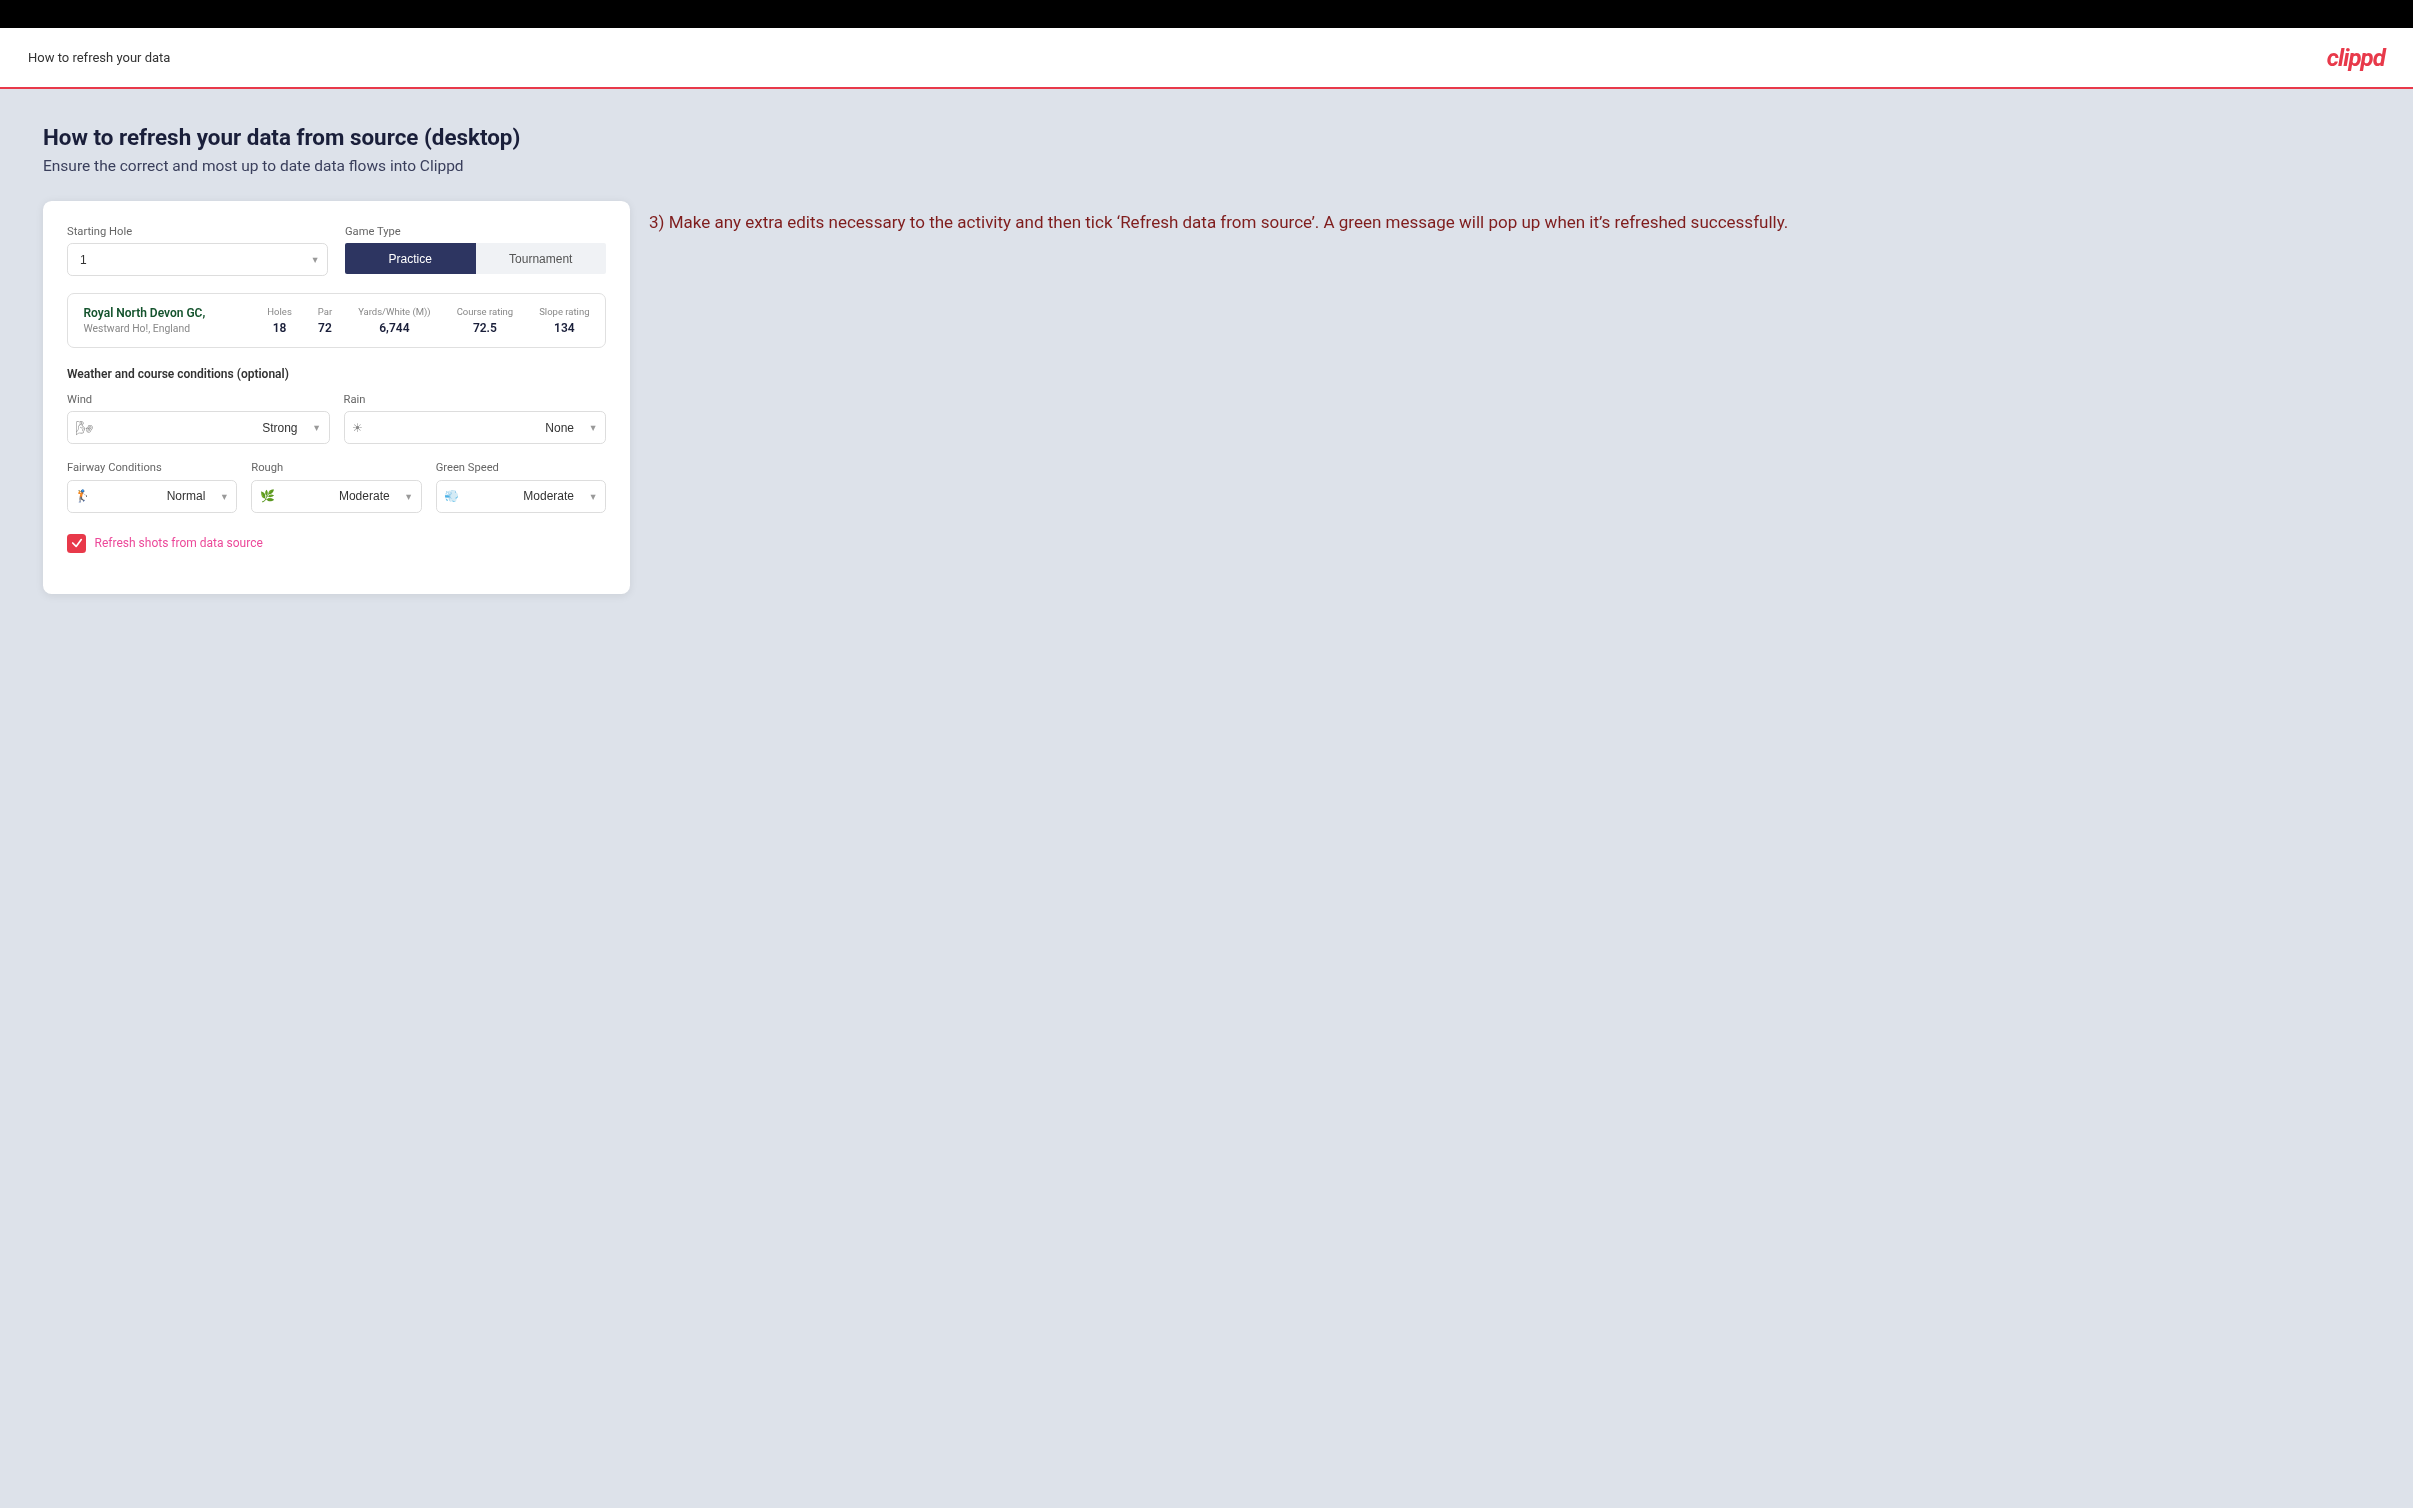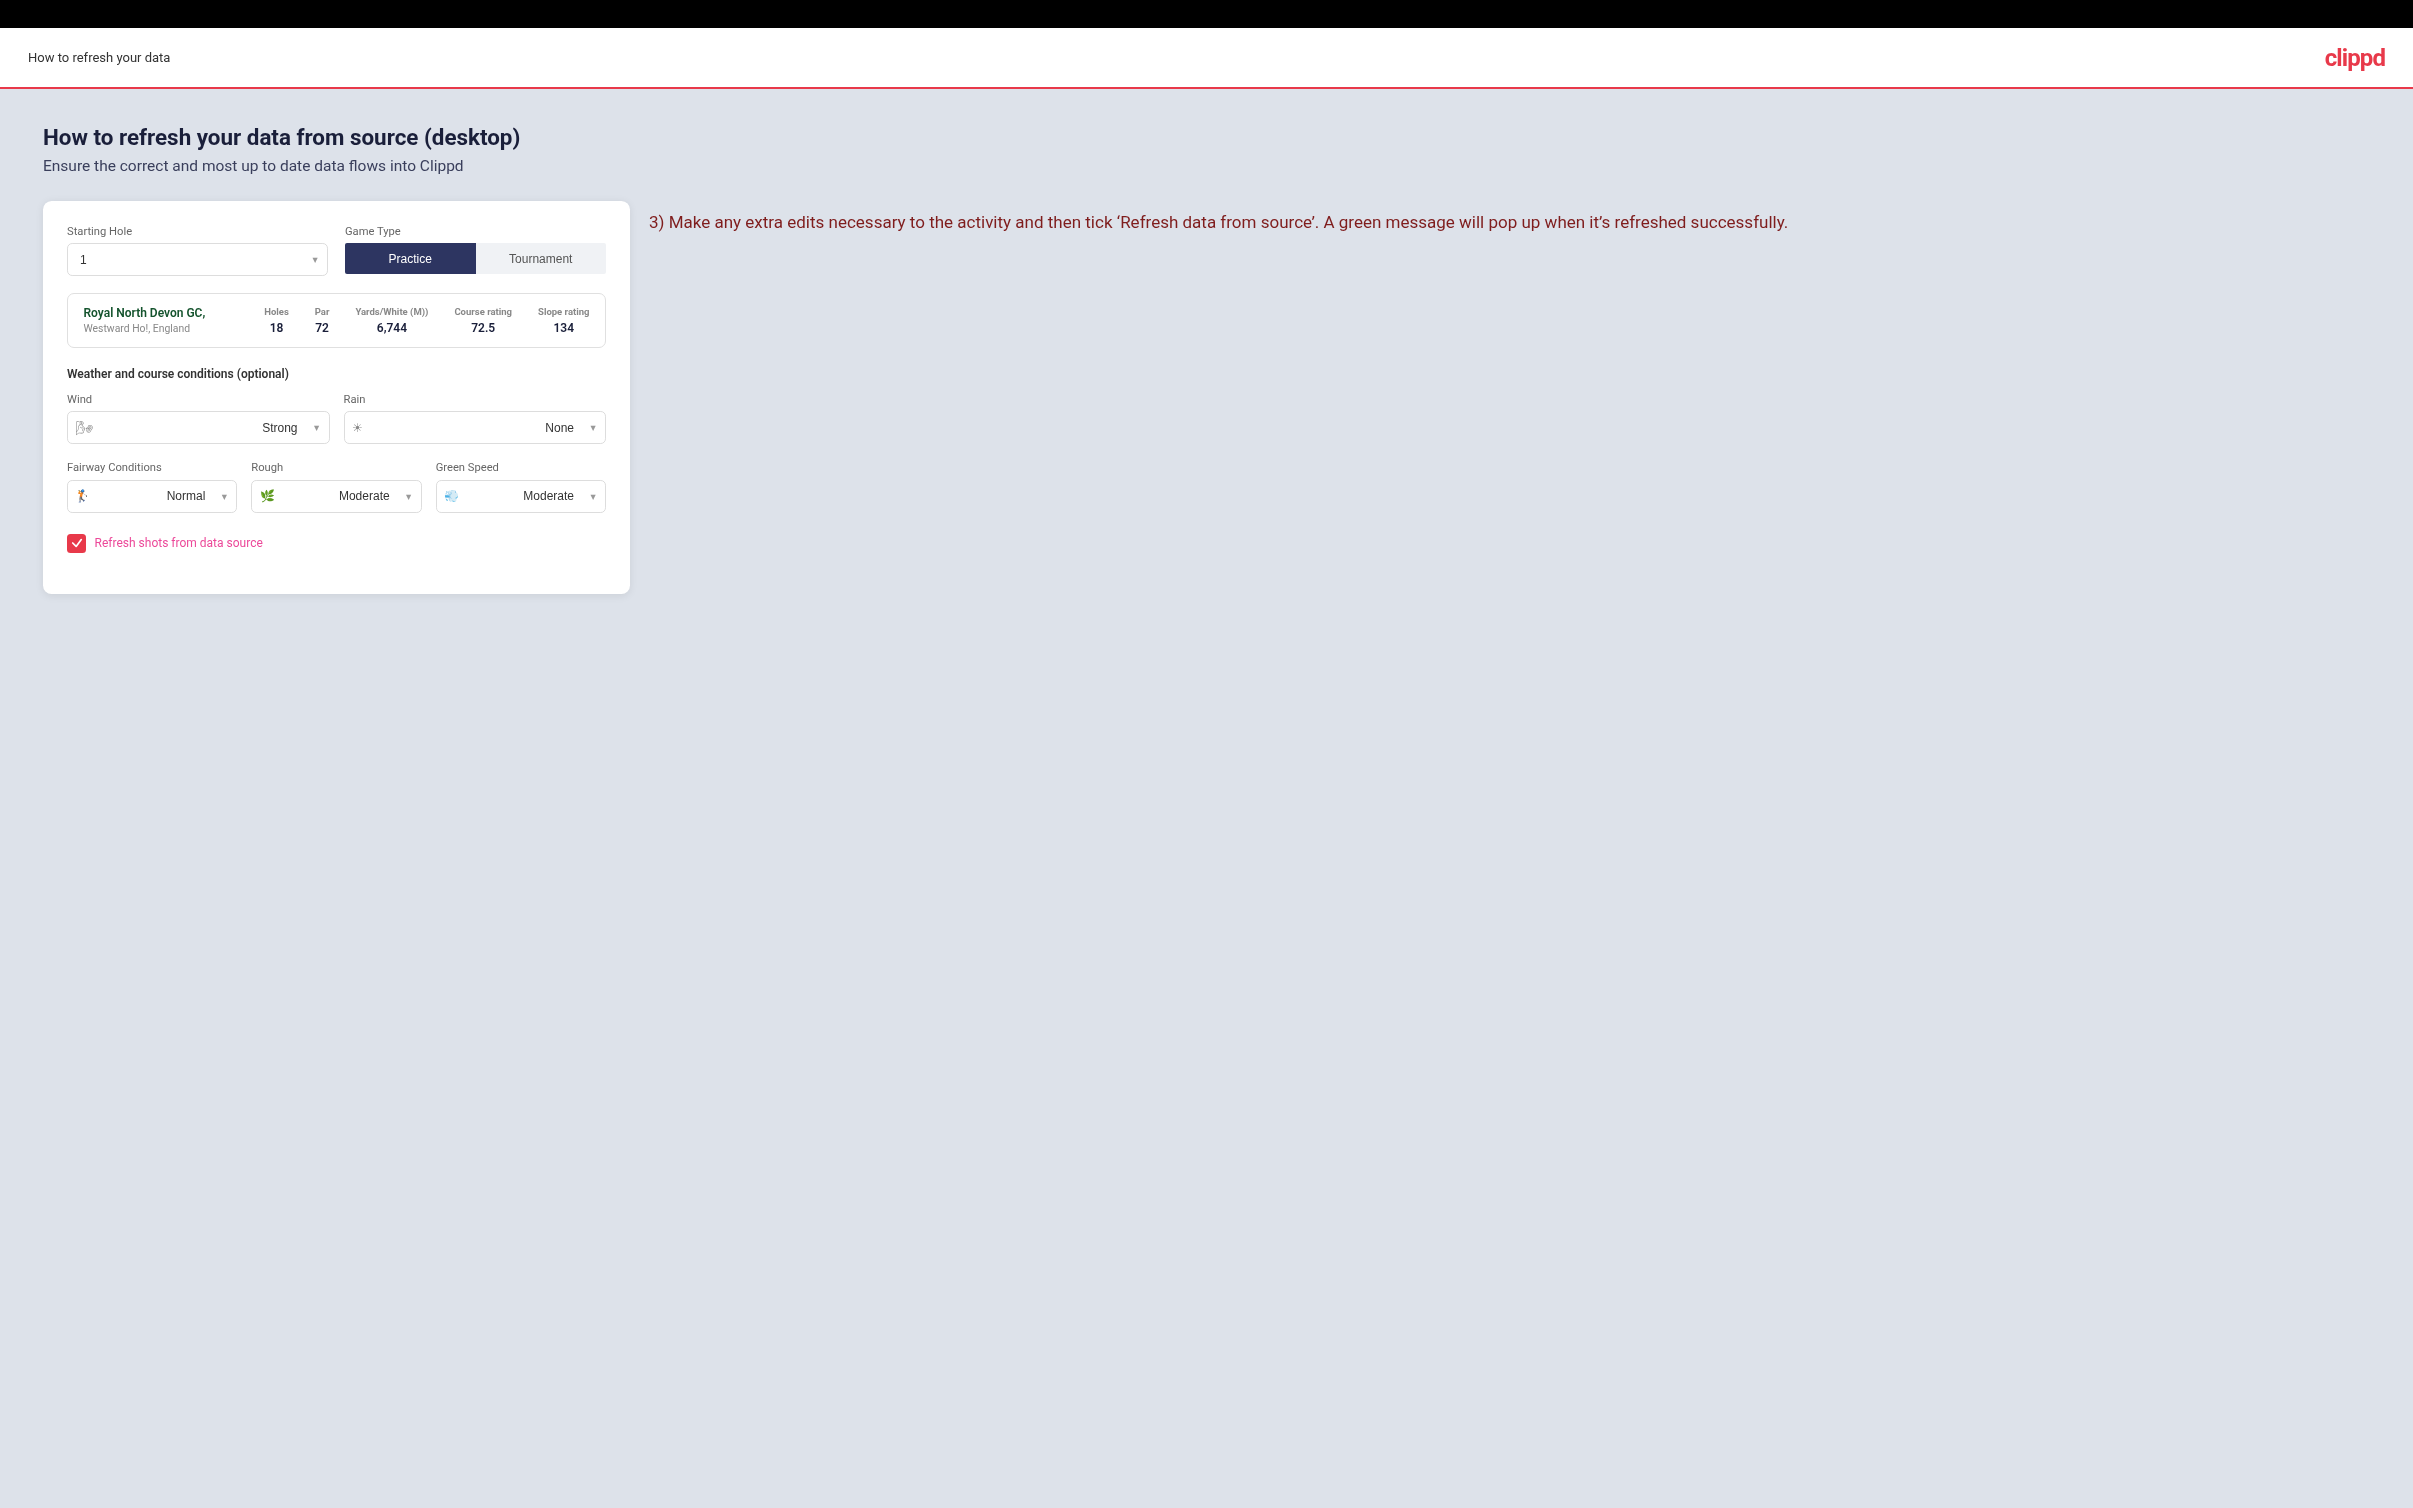--- a/index.html
+++ b/index.html
@@ -27,20 +27,21 @@
       font-size: 13px;
       color: #333;
       font-weight: 400;
     }
 
     .logo {
       font-size: 24px;
       font-weight: 700;
       color: #e8394a;
       letter-spacing: -0.9px;
+      font-style: italic;
     }
 
     .main-content {
       background: #dde2ea;
       min-height: calc(100vh - 86px);
       padding: 35px 43px;
     }
 
     .page-heading {
       font-size: 22.4px;
@@ -192,21 +193,20 @@
 
     .course-stat {
       text-align: center;
     }
 
     .stat-label {
       font-size: 9.5px;
       color: #888;
       display: block;
       margin-bottom: 1.7px;
-      font-weight: bold;
     }
 
     .stat-value {
       font-size: 12px;
       font-weight: 600;
       color: #1a1f3a;
     }
 
     .section-title {
       font-size: 12px;

